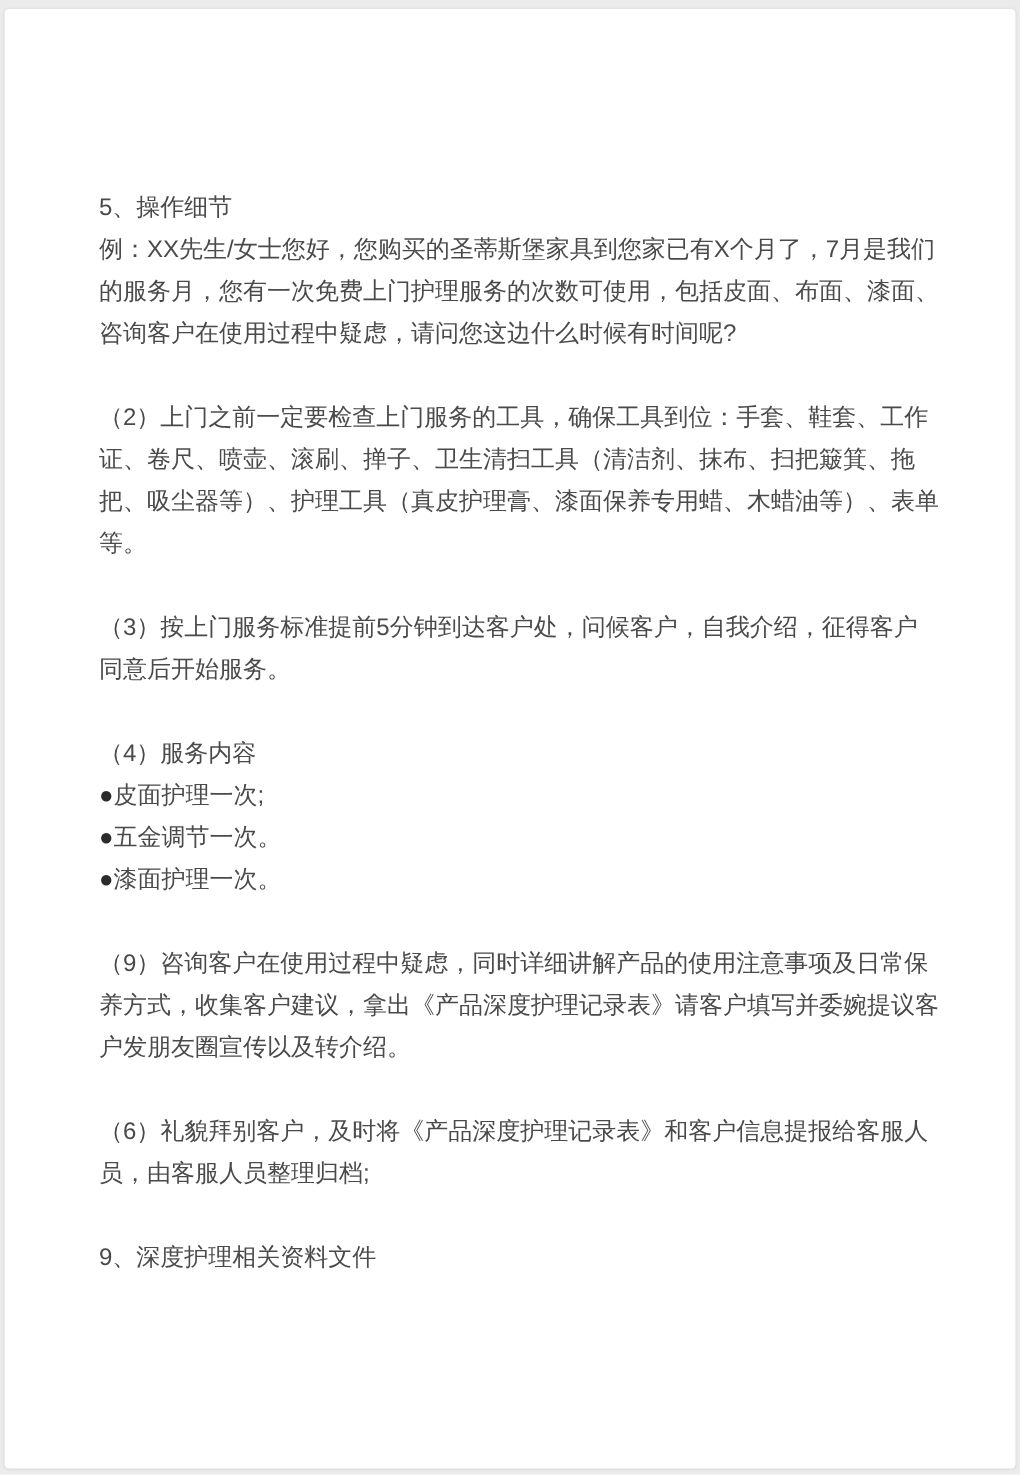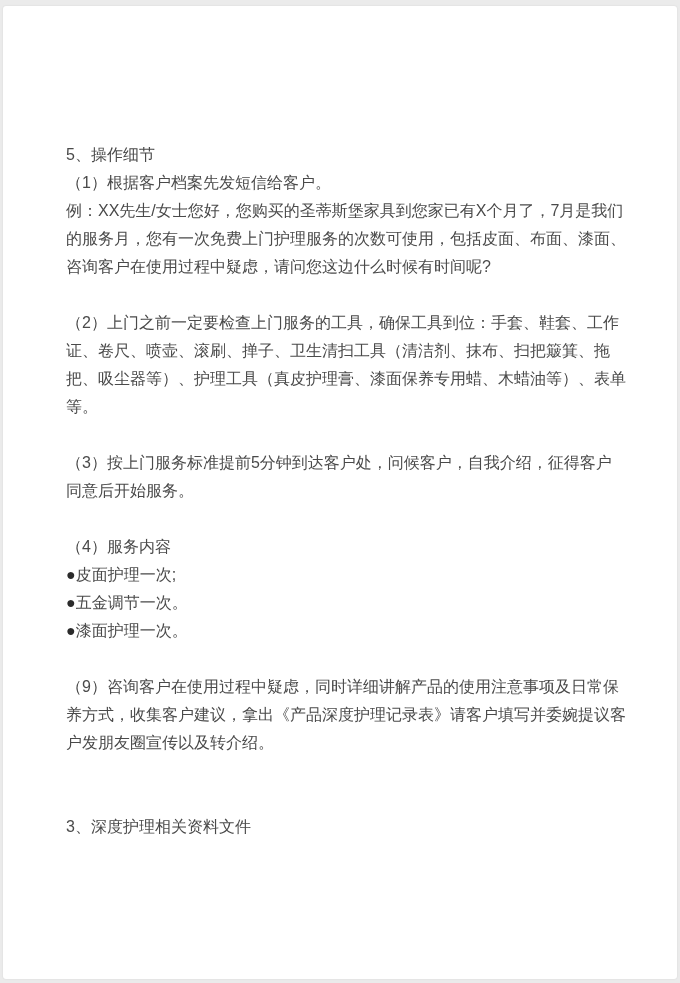--- a/index.html
+++ b/index.html
@@ -26,21 +26,20 @@
   }
   .content {
     position: absolute;
     top: 119px;
     left: 63px;
     width: 560px;
     font-size: 16px;
     line-height: 28px;
     color: #4a4a4a;
     letter-spacing: 0;
-    margin-top: 16px;
   }
   .para {
     margin: 0;
     word-break: break-all;
     overflow-wrap: break-word;
   }
   .gap {
     height: 28px;
   }
   .bullet-item {
@@ -51,30 +50,30 @@
     color: #2b2b2b;
     margin-right: 0;
   }
 </style>
 </head>
 <body>
 
 <div class="page">
   <div class="content" id="doc-content">
       <p class="para">5、操作细节</p>
-      <p class="para">（1）根据客户档案先发短信给客户。</p>
       <p class="para">例：XX先生/女士您好，您购买的圣蒂斯堡家具到您家已有X个月了，7月是我们的服务月，您有一次免费上门护理服务的次数可使用，包括皮面、布面、漆面、咨询客户在使用过程中疑虑，请问您这边什么时候有时间呢?</p>
       <div class="gap"></div>
       <p class="para">（2）上门之前一定要检查上门服务的工具，确保工具到位：手套、鞋套、工作证、卷尺、喷壶、滚刷、掸子、卫生清扫工具（清洁剂、抹布、扫把簸箕、拖把、吸尘器等）、护理工具（真皮护理膏、漆面保养专用蜡、木蜡油等）、表单等。</p>
       <div class="gap"></div>
       <p class="para">（3）按上门服务标准提前5分钟到达客户处，问候客户，自我介绍，征得客户同意后开始服务。</p>
       <div class="gap"></div>
       <p class="para">（4）服务内容</p>
       <p class="bullet-item"><span class="bullet-glyph">●</span><span>皮面护理一次;</span></p>
       <p class="bullet-item"><span class="bullet-glyph">●</span><span>五金调节一次。</span></p>
       <p class="bullet-item"><span class="bullet-glyph">●</span><span>漆面护理一次。</span></p>
       <div class="gap"></div>
       <p class="para">（9）咨询客户在使用过程中疑虑，同时详细讲解产品的使用注意事项及日常保养方式，收集客户建议，拿出《产品深度护理记录表》请客户填写并委婉提议客户发朋友圈宣传以及转介绍。</p>
       <div class="gap"></div>
+      <p class="para">（6）礼貌拜别客户，及时将《产品深度护理记录表》和客户信息提报给客服人员，由客服人员整理归档;</p>
       <div class="gap"></div>
-      <p class="para">3、深度护理相关资料文件</p>
+      <p class="para">9、深度护理相关资料文件</p>
     </div>
 </div>
 
 </body></html>

